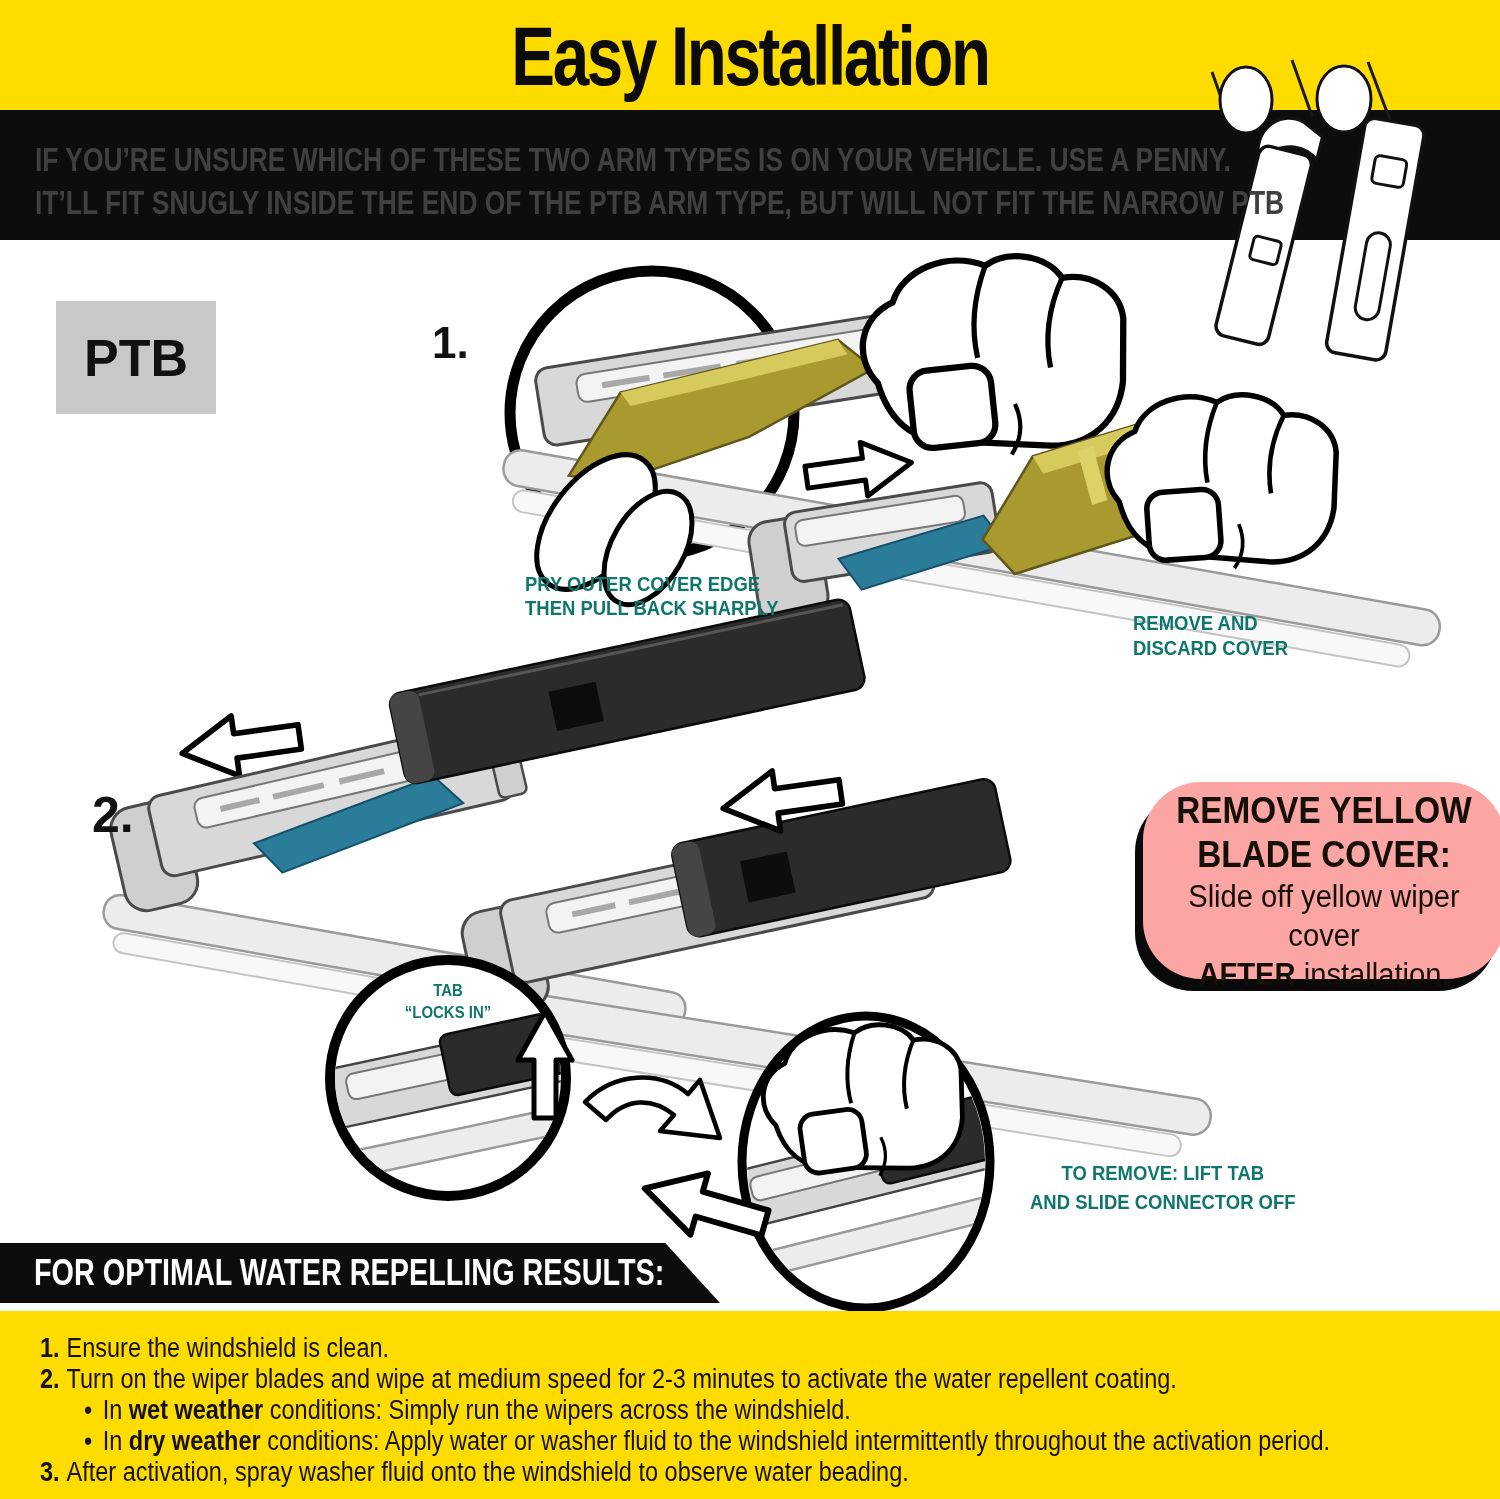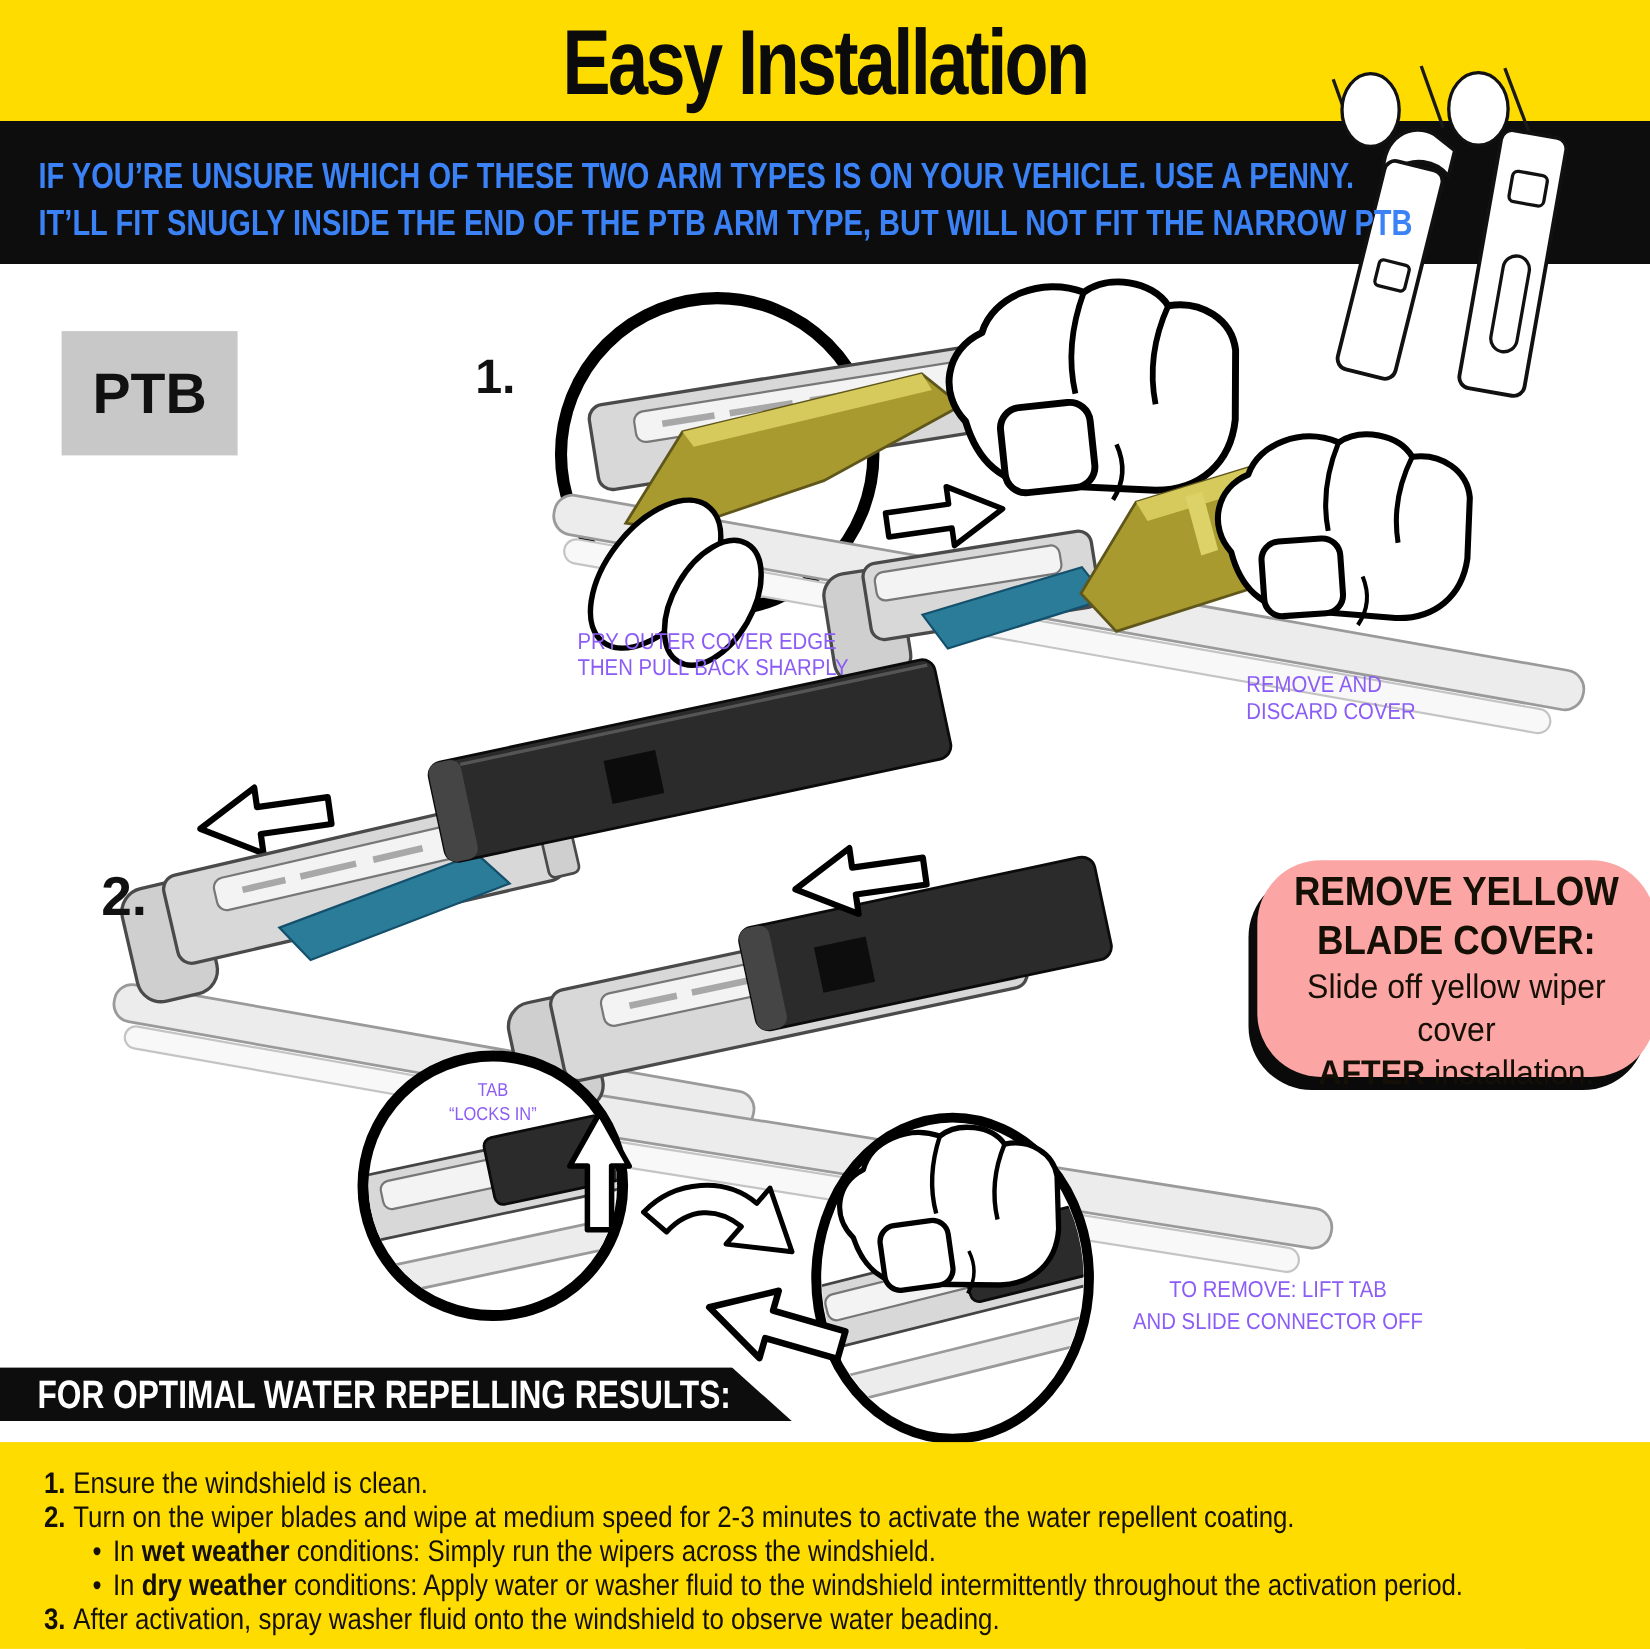--- a/index.html
+++ b/index.html
@@ -4,43 +4,43 @@
 <style>
   html,body{margin:0;padding:0;background:#ffffff;}
   .stage{position:relative;width:1500px;height:1499px;background:#ffffff;overflow:hidden;
          font-family:"Liberation Sans","DejaVu Sans",sans-serif;color:#111;}
   .abs{position:absolute;}
   
   .band-yellow{left:0;top:0;width:1500px;height:110px;background:#FFDC00;}
   .band-black{left:0;top:110px;width:1500px;height:130px;background:#0D0D0D;}
   .title{left:0;top:8px;width:1500px;text-align:center;font-size:84px;font-weight:bold;
          letter-spacing:-3px;color:#0b0b0b;transform:scaleX(.78);transform-origin:50% 50%;}
-  .notice{left:35px;top:138px;width:1250px;color:#3b82f6;font-weight:bold;font-size:33px;line-height:43px;}
+  .notice{left:35px;top:138px;width:1250px;color:#404040;font-weight:bold;font-size:33px;line-height:43px;}
   .notice .ln{display:inline-block;transform:scaleX(.80);transform-origin:0 50%;white-space:nowrap;}
   
   .ptb-box{left:56px;top:301px;width:160px;height:113px;background:#C8C8C8;display:flex;
            align-items:center;justify-content:center;font-size:52px;font-weight:bold;color:#111;}
   .stepnum{font-weight:bold;color:#111;}
   .step1{left:432px;top:318px;font-size:44px;}
   .step2{left:92px;top:786px;font-size:50px;}
   
-  .cap{font-weight:normal;color:#8b5cf6;white-space:nowrap;}
+  .cap{font-weight:bold;color:#0f766e;white-space:nowrap;}
   .cap .ln{display:block;transform:scaleX(.88);transform-origin:0 50%;}
   .cap-pry{left:525px;top:572px;font-size:21px;line-height:24px;}
   .cap-discard{left:1133px;top:610px;font-size:21px;line-height:25px;}
   .cap-remove{left:1030px;top:1158px;font-size:21px;line-height:29px;text-align:center;}
   .cap-tab{left:353px;top:980px;width:190px;font-size:17px;line-height:22px;text-align:center;}
   .cap-tab .ln{transform-origin:50% 50%;}
   
   .callout{left:1143px;top:782px;width:362px;height:197px;background:#fca5a5;border-radius:58px;
            box-shadow:-8px 12px 0 #0a0a0a;text-align:center;padding-top:7px;box-sizing:border-box;}
   .callout .t{font-size:37px;font-weight:bold;line-height:44px;transform:scaleX(.9);transform-origin:50% 50%;color:#151006;}
   .callout .b{font-size:31px;line-height:39px;transform:scaleX(.94);transform-origin:50% 50%;color:#151006;}
   
-  .banner{left:0;top:1243px;width:720px;height:49px;background:#0D0D0D;
+  .banner{left:0;top:1243px;width:720px;height:60px;background:#0D0D0D;
           clip-path:polygon(0 0,92.4% 0,100% 100%,0 100%);display:flex;align-items:center;}
   .banner .ln{margin-left:34px;color:#fff;font-weight:bold;font-size:36px;white-space:nowrap;
               transform:scaleX(.80);transform-origin:0 50%;}
   .tips{left:0;top:1311px;width:1500px;height:188px;background:#FFDC00;padding:22px 0 0 40px;box-sizing:border-box;
         font-size:27px;color:#141006;}
   .tips .row{line-height:31px;white-space:nowrap;transform:scaleX(.87);transform-origin:0 50%;}
   .tips .ind{margin-left:44px;}
   .tips .num{font-weight:bold;margin-right:8px;}
   .tips .bl{font-weight:bold;}
   .tips .bullet{margin-right:12px;}

